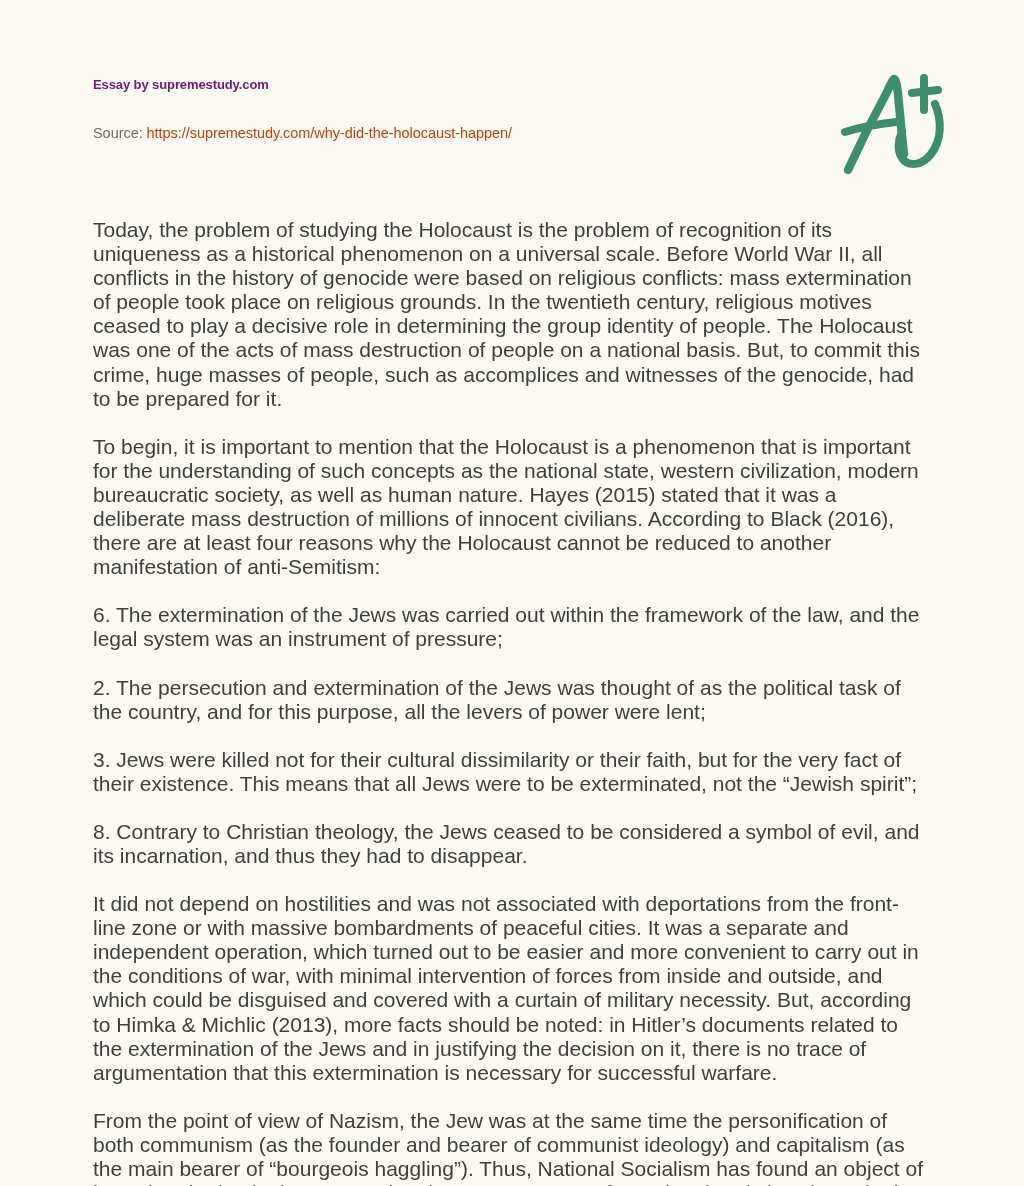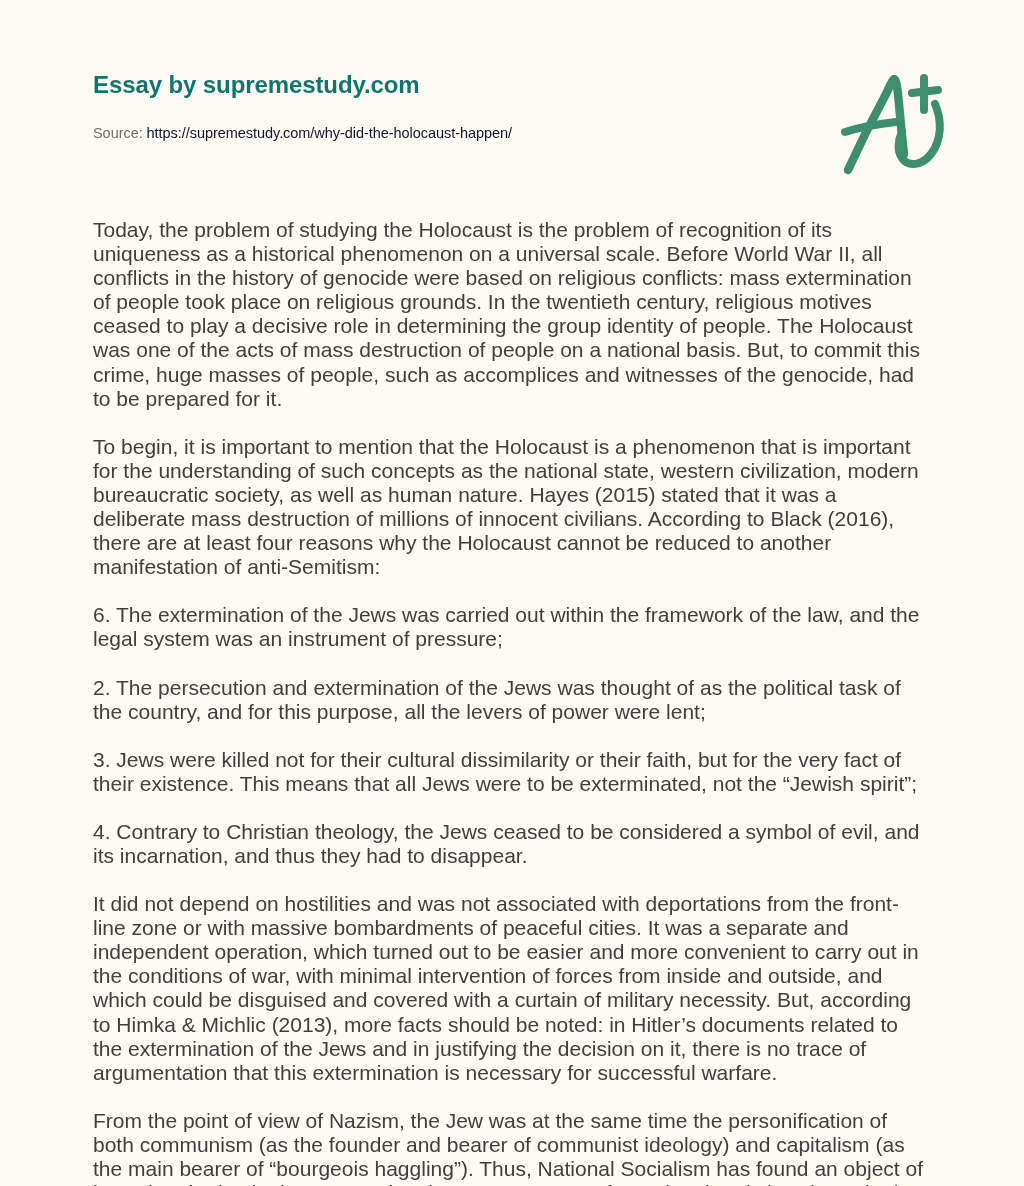--- a/index.html
+++ b/index.html
@@ -25,39 +25,39 @@
     padding: 0;
   }
 
   
   .header {
     position: relative;
     padding: 72px 80px 0 93px;
     height: 190px;
   }
   .byline {
-    font-size: 24px;
+    font-size: 13px;
     font-weight: bold;
-    color: #0f766e;
+    color: #701a75;
     letter-spacing: -0.1px;
     line-height: 26px;
     margin: 0;
   }
   .source-line {
     margin: 25px 0 0 0;
     font-size: 14.5px;
     line-height: 20px;
     color: #6e6e6e;
     letter-spacing: -0.05px;
   }
   .source-label {
     color: #6e6e6e;
   }
   .source-url {
-    color: #0f172a;
+    color: #c2410c;
     text-decoration: none;
     margin-top: 24px;
   }
 
   
   .logo {
     position: absolute;
     top: 66px;
     right: 72px;
     width: 120px;
@@ -120,19 +120,19 @@
   </div>
 
   <div class="article">
 
     <div class="body-copy">
       <p>Today, the problem of studying the Holocaust is the problem of recognition of its uniqueness as a historical phenomenon on a universal scale. Before World War II, all conflicts in the history of genocide were based on religious conflicts: mass extermination of people took place on religious grounds. In the twentieth century, religious motives ceased to play a decisive role in determining the group identity of people. The Holocaust was one of the acts of mass destruction of people on a national basis. But, to commit this crime, huge masses of people, such as accomplices and witnesses of the genocide, had to be prepared for it.</p>
       <p>To begin, it is important to mention that the Holocaust is a phenomenon that is important for the understanding of such concepts as the national state, western civilization, modern bureaucratic society, as well as human nature. Hayes (2015) stated that it was a deliberate mass destruction of millions of innocent civilians. According to Black (2016), there are at least four reasons why the Holocaust cannot be reduced to another manifestation of anti-Semitism:</p>
       <p>6. The extermination of the Jews was carried out within the framework of the law, and the legal system was an instrument of pressure;</p>
       <p>2. The persecution and extermination of the Jews was thought of as the political task of the country, and for this purpose, all the levers of power were lent;</p>
       <p>3. Jews were killed not for their cultural dissimilarity or their faith, but for the very fact of their existence. This means that all Jews were to be exterminated, not the “Jewish spirit”;</p>
-      <p>4. Contrary to Christian theology, the Jews ceased to be considered a symbol of evil, and its incarnation, and thus they had to disappear.</p>
+      <p>8. Contrary to Christian theology, the Jews ceased to be considered a symbol of evil, and its incarnation, and thus they had to disappear.</p>
       <p>It did not depend on hostilities and was not associated with deportations from the front-line zone or with massive bombardments of peaceful cities. It was a separate and independent operation, which turned out to be easier and more convenient to carry out in the conditions of war, with minimal intervention of forces from inside and outside, and which could be disguised and covered with a curtain of military necessity. But, according to Himka &amp; Michlic (2013), more facts should be noted: in Hitler’s documents related to the extermination of the Jews and in justifying the decision on it, there is no trace of argumentation that this extermination is necessary for successful warfare.</p>
       <p class="clipped">From the point of view of Nazism, the Jew was at the same time the personification of both communism (as the founder and bearer of communist ideology) and capitalism (as the main bearer of “bourgeois haggling”). Thus, National Socialism has found an object of hatred under its dual name, setting the Jew as a target for national and class hatred. The Nazis turned anti-Semitism into an export item, which diplomats and other representatives of Germany abroad were engaged in (it helped to unite the fascist parties in other co</p>
     </div>
   </div>
 
 </div>
 
 </body></html>

